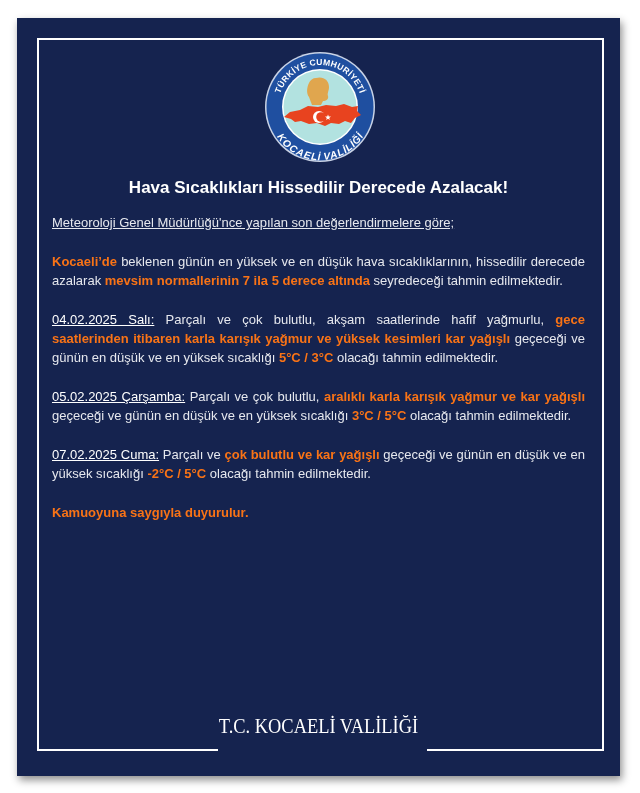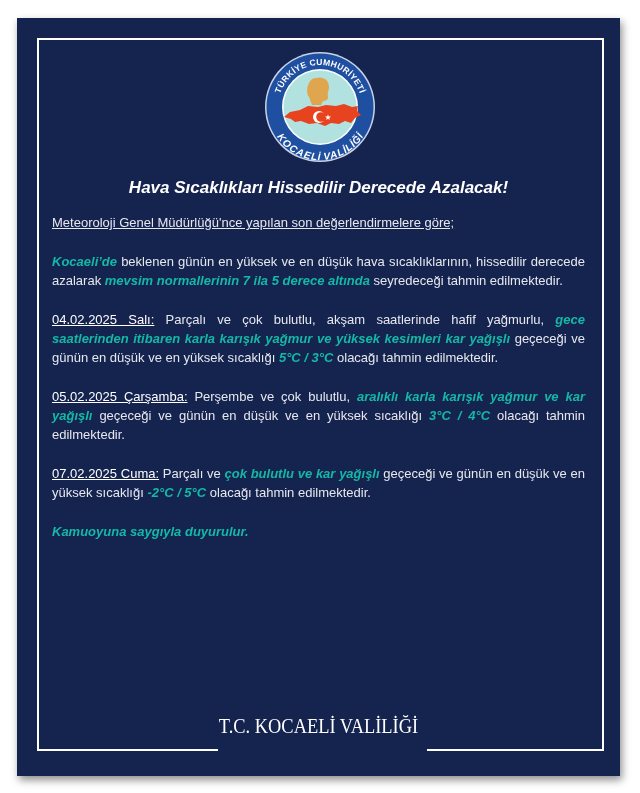--- a/index.html
+++ b/index.html
@@ -22,28 +22,28 @@
   .frame-bottom-left { left: -2px; width: 181px; }
   .frame-bottom-right { right: -2px; width: 177px; }
   .footer-title {
     position: absolute; left: 0; right: 0; top: 697px; text-align: center;
     font-family: "Liberation Serif", serif; font-size: 20px; color: #ffffff;
     letter-spacing: 0px; transform: scaleX(0.92);
   }
   .emblem { position: absolute; left: 247px; top: 33px; width: 112px; height: 112px; }
   .title {
     position: absolute; left: 0; right: 0; top: 160px; text-align: center;
-    color: #ffffff; font-weight: bold; font-size: 17px; font-style: italic;
+    color: #ffffff; font-weight: bold; font-size: 17px;
   }
   .content {
     position: absolute; left: 35px; top: 195px; width: 533px;
     color: #e6e8ee; font-size: 13px; line-height: 19.2px; text-align: justify;
   }
   .content p { margin: 0 0 19.5px 0; }
-  .content b { color: #14b8a6; font-style: italic; }
+  .content b { color: #f97316; }
   .u { text-decoration: underline; }
   .ub { text-decoration: underline; font-weight: normal; color: #ffffff; }
 </style>
 </head>
 <body>
 
 <div class="panel">
   <div class="frame">
     <div class="frame-bottom-left"></div>
     <div class="frame-bottom-right"></div>
@@ -75,21 +75,21 @@
 
   <div class="title">Hava Sıcaklıkları Hissedilir Derecede Azalacak!</div>
 
   <div class="content">
     <p><span class="u">Meteoroloji Genel Müdürlüğü'nce yapılan son değerlendirmelere göre;</span></p>
 
     <p><b>Kocaeli’de</b><span> beklenen günün en yüksek ve en düşük hava sıcaklıklarının, hissedilir derecede azalarak </span><b>mevsim normallerinin 7 ila 5 derece altında</b><span> seyredeceği tahmin edilmektedir.</span></p>
 
     <p><span class="ub">04.02.2025 Salı:</span><span> Parçalı ve çok bulutlu, akşam saatlerinde hafif yağmurlu, </span><b>gece saatlerinden itibaren karla karışık yağmur ve yüksek kesimleri kar yağışlı</b><span> geçeceği ve günün en düşük ve en yüksek sıcaklığı </span><b>5°C / 3°C</b><span> olacağı tahmin edilmektedir.</span></p>
 
-    <p><span class="ub">05.02.2025 Çarşamba:</span><span> Perşembe ve çok bulutlu, </span><b>aralıklı karla karışık yağmur ve kar yağışlı</b><span> geçeceği ve günün en düşük ve en yüksek sıcaklığı </span><b>3°C / 4°C</b><span> olacağı tahmin edilmektedir.</span></p>
+    <p><span class="ub">05.02.2025 Çarşamba:</span><span> Parçalı ve çok bulutlu, </span><b>aralıklı karla karışık yağmur ve kar yağışlı</b><span> geçeceği ve günün en düşük ve en yüksek sıcaklığı </span><b>3°C / 5°C</b><span> olacağı tahmin edilmektedir.</span></p>
 
 
     <p><span class="ub">07.02.2025 Cuma:</span><span> Parçalı ve </span><b>çok bulutlu ve kar yağışlı</b><span> geçeceği ve günün en düşük ve en yüksek sıcaklığı </span><b>-2°C / 5°C</b><span> olacağı tahmin edilmektedir.</span></p>
 
 
     <p><b>Kamuoyuna saygıyla duyurulur.</b></p>
   </div>
 
   <div class="footer-title">T.C. KOCAELİ VALİLİĞİ</div>
 </div>

